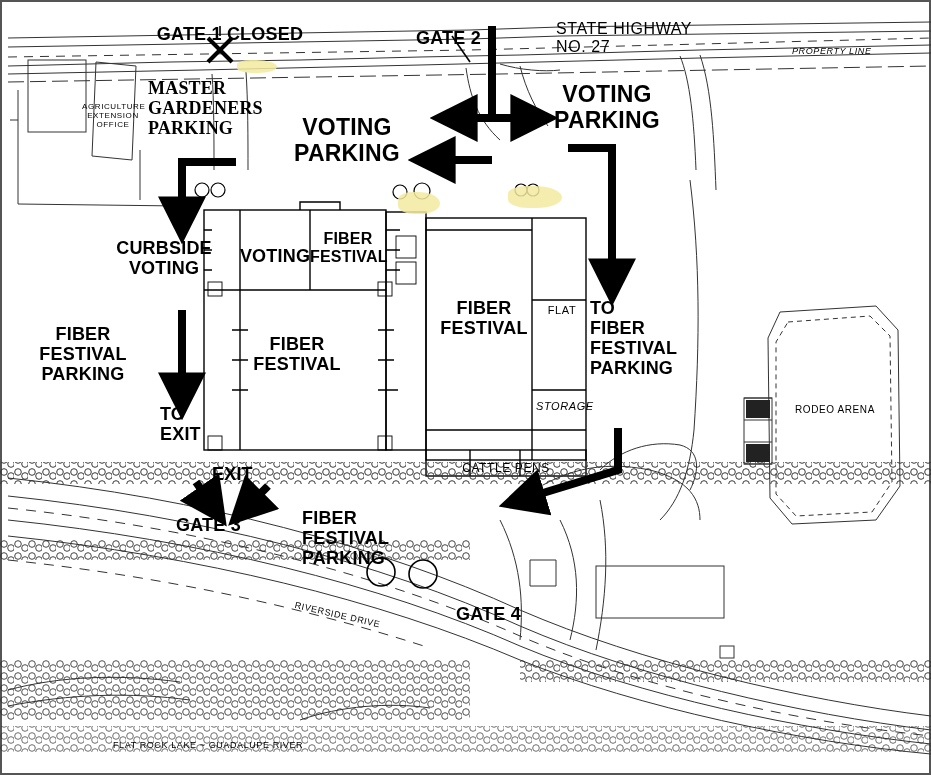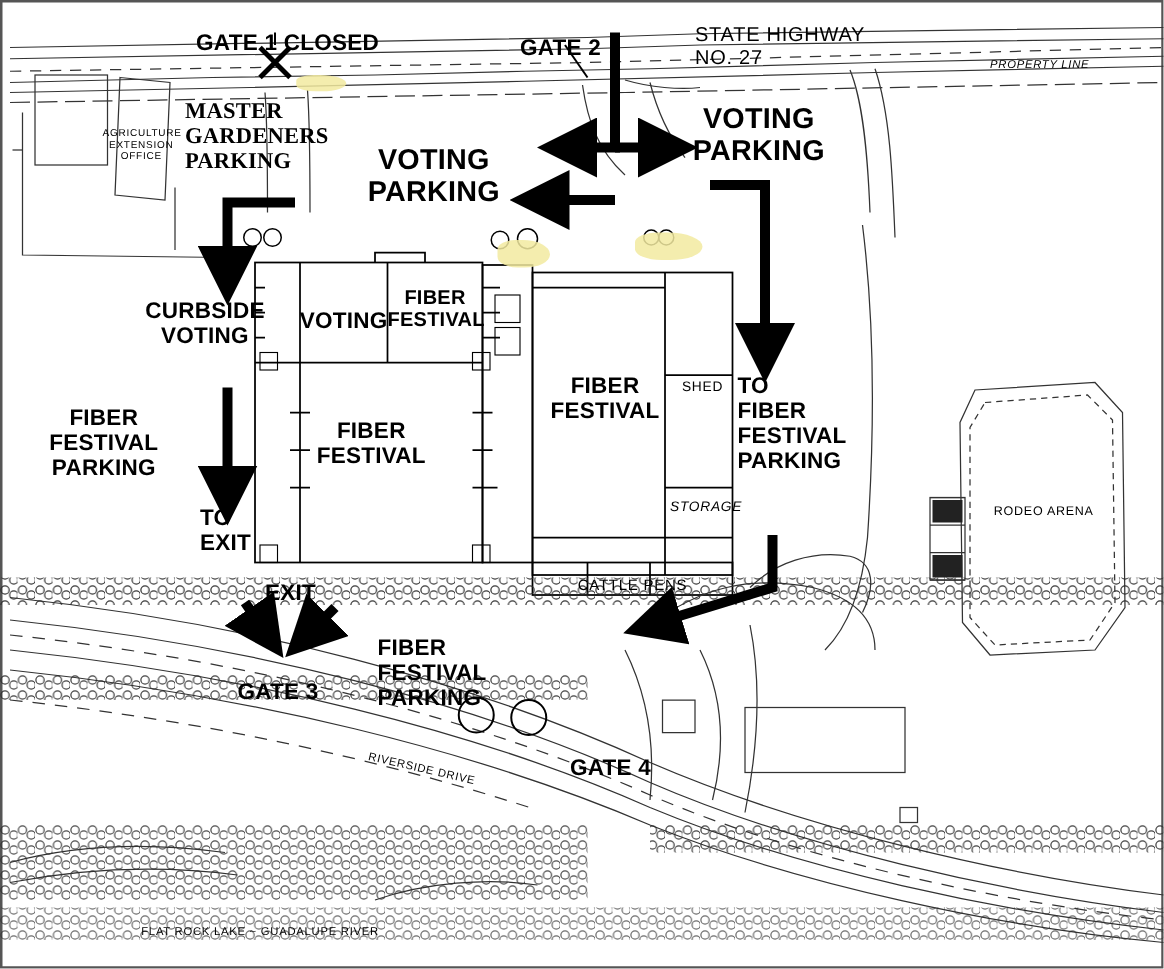--- a/index.html
+++ b/index.html
@@ -249,41 +249,41 @@
 VOTING</div>
 
   <div class="anno mid ctr" style="left:32px; top:324px; width:102px;">FIBER
 FESTIVAL
 PARKING</div>
 
   <div class="anno mid lft" style="left:160px; top:404px; width:70px;">TO
 EXIT</div>
 
   <div class="anno mid lft" style="left:212px; top:464px; width:60px;">EXIT</div>
-  <div class="anno mid lft" style="left:190px; top:515px; width:84px;margin-top:28px;">GATE 3</div>
+  <div class="anno mid lft" style="left:176px; top:515px; width:84px;">GATE 3</div>
 
   <div class="anno mid lft" style="left:302px; top:508px; width:110px;">FIBER
 FESTIVAL
 PARKING</div>
 
   <div class="anno mid lft" style="left:590px; top:298px; width:98px;">TO
 FIBER
 FESTIVAL
 PARKING</div>
 
   <div class="anno mid lft" style="left:456px; top:604px; width:80px;">GATE 4</div>
 
   <div class="anno mid ctr" style="left:236px; top:246px; width:78px;">VOTING</div>
   <div class="anno small ctr" style="left:310px; top:230px; width:76px;">FIBER
 FESTIVAL</div>
   <div class="anno mid ctr" style="left:244px; top:334px; width:106px;">FIBER
 FESTIVAL</div>
   <div class="anno mid ctr" style="left:436px; top:298px; width:96px;">FIBER
 FESTIVAL</div>
-  <div class="anno tiny ctr" style="left:542px; top:304px; width:40px; font-size:11px;">SHED</div>
+  <div class="anno tiny ctr" style="left:542px; top:304px; width:40px; font-size:11px;">FLAT</div>
   <div class="anno tiny ctr" style="left:536px; top:400px; width:52px; font-size:11px;font-style:italic;">STORAGE</div>
   <div class="anno tiny ctr" style="left:454px; top:462px; width:104px; font-size:12px;">CATTLE PENS</div>
 
   <div class="anno tiny lft" style="left:556px; top:20px; width:160px; font-size:16px;">STATE HIGHWAY NO. 27</div>
   <div class="anno tiny lft" style="left:792px; top:46px; width:120px; font-size:9px;font-style:italic;">PROPERTY LINE</div>
   <div class="anno tiny ctr" style="left:82px; top:103px; width:62px; font-size:8px;">AGRICULTURE
 EXTENSION
 OFFICE</div>
   <div class="anno tiny ctr" style="left:790px; top:404px; width:90px; font-size:10px;">RODEO ARENA</div>
   <div class="anno tiny lft" style="left:296px; top:600px; width:120px; font-size:9px; transform:rotate(13deg); transform-origin:left top;">RIVERSIDE DRIVE</div>

